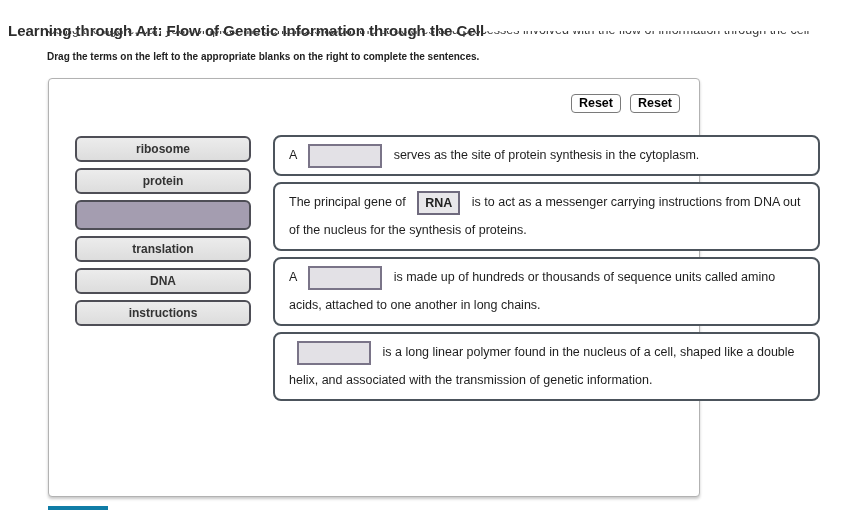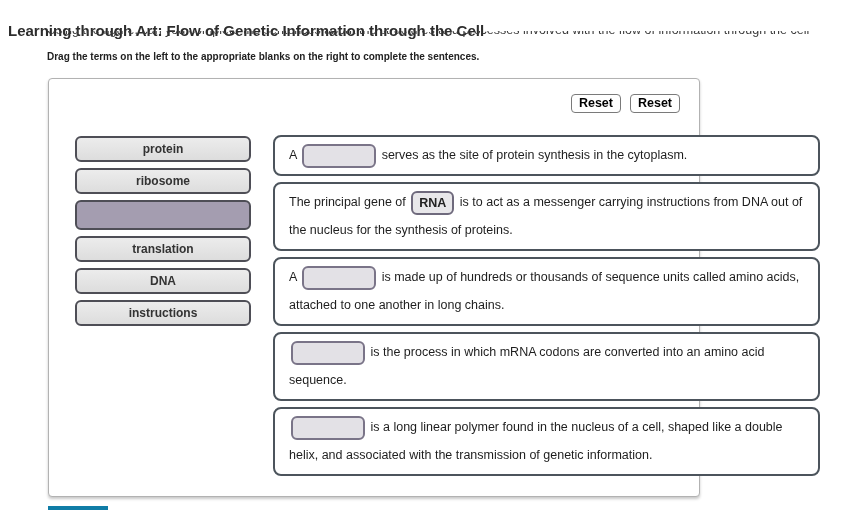--- a/index.html
+++ b/index.html
@@ -81,23 +81,23 @@
     background: #fff;
     padding: 4px 10px 5px 14px;
     font-size: 12.5px; color: #1e1e1e;
     line-height: 28px;
   }
   .answer-blank {
     display: inline-block;
     width: 74px; height: 24px;
     background: #e3e1e6;
     border: 2px solid #7a7488;
-    border-radius: 6px;
+    border-radius: 0;
     vertical-align: middle;
-    margin: 0 2px;
+    margin: 0 8px;
   }
   .answer-blank.filled {
     width: auto; min-width: 38px;
     padding: 0 6px;
     height: 24px; line-height: 20px;
     text-align: center;
     font-weight: bold; font-size: 12.5px; color: #222;
     background: #e8e7ea;
     border: 2px solid #6f6a7d;
     cursor: grab;
@@ -121,22 +121,22 @@
 <div class="drag-instruction">Drag the terms on the left to the appropriate blanks on the right to complete the sentences.</div>
 
 <div class="activity-panel">
 
   <div class="panel-actions">
     <button class="panel-btn">Reset</button>
     <button class="panel-btn">Reset</button>
   </div>
 
   <div class="terms-column">
+    <div class="term-tile">ribosome</div>
     <div class="term-tile">protein</div>
-    <div class="term-tile">ribosome</div>
     <div class="term-tile used"></div>
     <div class="term-tile">translation</div>
     <div class="term-tile">DNA</div>
     <div class="term-tile">instructions</div>
   </div>
 
   <div class="sentences-column">
 
     <div class="sentence-box">
       <span>A</span>
@@ -150,25 +150,20 @@
       <span>is to act as a messenger carrying instructions from DNA out of the nucleus for the synthesis of proteins.</span>
     </div>
 
     <div class="sentence-box">
       <span>A</span>
       <span class="answer-blank"></span>
       <span>is made up of hundreds or thousands of sequence units called amino acids, attached to one another in long chains.</span>
     </div>
 
 
-    <div class="sentence-box">
-      <span></span>
-      <span class="answer-blank"></span>
-      <span>is the process in which mRNA codons are converted into an amino acid sequence.</span>
-    </div>
 
     <div class="sentence-box">
       <span></span>
       <span class="answer-blank"></span>
       <span>is a long linear polymer found in the nucleus of a cell, shaped like a double helix, and associated with the transmission of genetic information.</span>
     </div>
 
   </div>
 </div>
 

